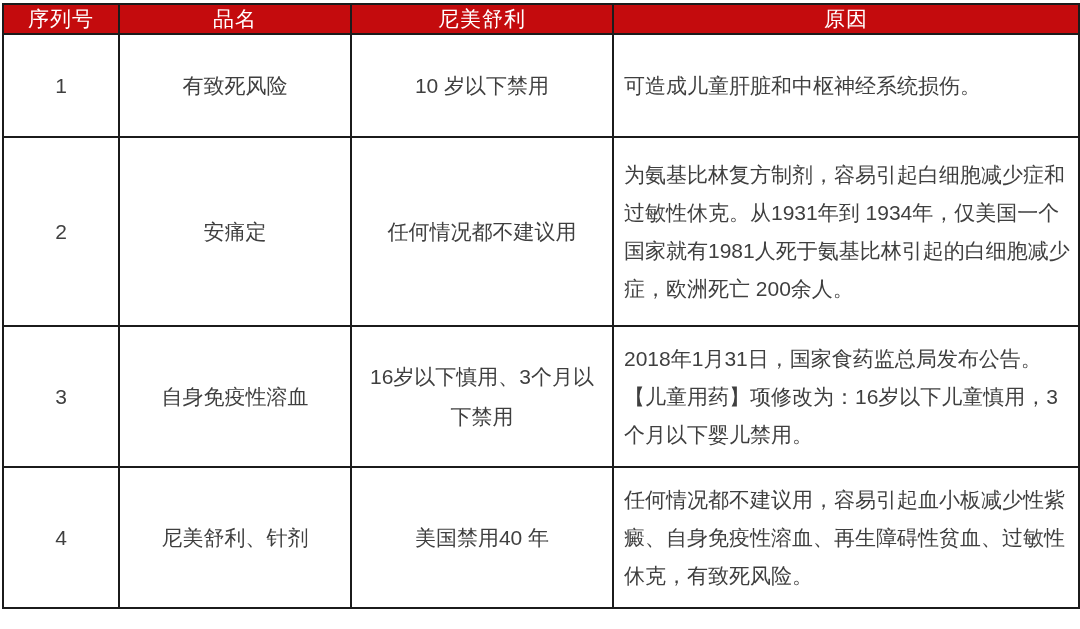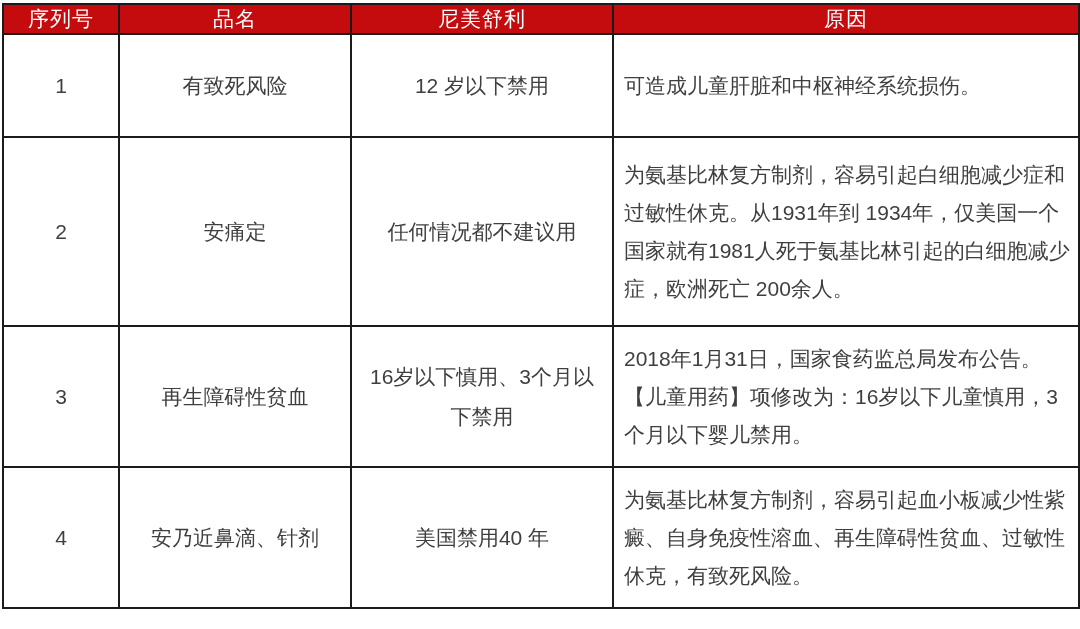--- a/index.html
+++ b/index.html
@@ -84,36 +84,36 @@
         <th>序列号</th>
         <th>品名</th>
         <th>尼美舒利</th>
         <th>原因</th>
       </tr>
     </thead>
     <tbody>
       <tr class="row-1">
         <td class="cell-serial">1</td>
         <td class="cell-name">有致死风险</td>
-        <td class="cell-caution">12 岁以下禁用</td>
+        <td class="cell-caution">10 岁以下禁用</td>
         <td class="cell-reason">可造成儿童肝脏和中枢神经系统损伤。</td>
       </tr>
       <tr class="row-2">
         <td class="cell-serial">2</td>
         <td class="cell-name">安痛定</td>
         <td class="cell-caution">任何情况都不建议用</td>
         <td class="cell-reason">为氨基比林复方制剂，容易引起白细胞减少症和过敏性休克。从1931年到 1934年，仅美国一个国家就有1981人死于氨基比林引起的白细胞减少症，欧洲死亡 200余人。</td>
       </tr>
       <tr class="row-3">
         <td class="cell-serial">3</td>
-        <td class="cell-name">再生障碍性贫血</td>
+        <td class="cell-name">自身免疫性溶血</td>
         <td class="cell-caution">16岁以下慎用、3个月以下禁用</td>
         <td class="cell-reason">2018年1月31日，国家食药监总局发布公告。【儿童用药】项修改为：16岁以下儿童慎用，3个月以下婴儿禁用。</td>
       </tr>
       <tr class="row-4">
         <td class="cell-serial">4</td>
-        <td class="cell-name">安乃近鼻滴、针剂</td>
+        <td class="cell-name">尼美舒利、针剂</td>
         <td class="cell-caution">美国禁用40 年</td>
-        <td class="cell-reason">为氨基比林复方制剂，容易引起血小板减少性紫癜、自身免疫性溶血、再生障碍性贫血、过敏性休克，有致死风险。</td>
+        <td class="cell-reason">任何情况都不建议用，容易引起血小板减少性紫癜、自身免疫性溶血、再生障碍性贫血、过敏性休克，有致死风险。</td>
       </tr>
     </tbody>
   </table>
 </div>
 
 </body></html>

